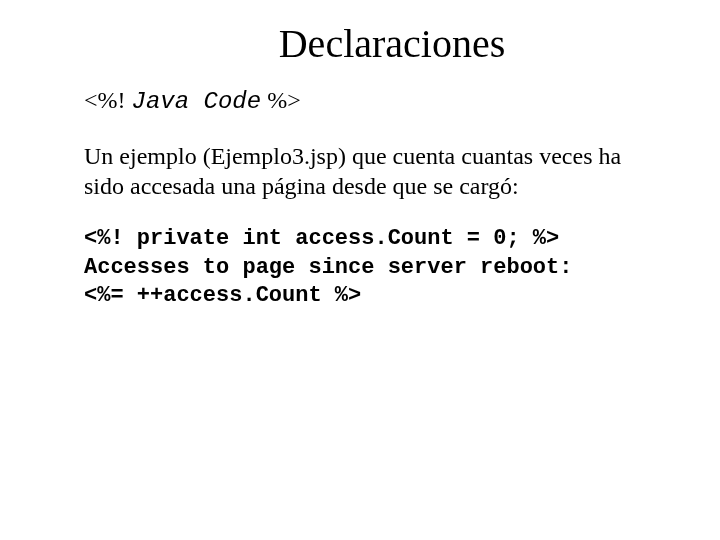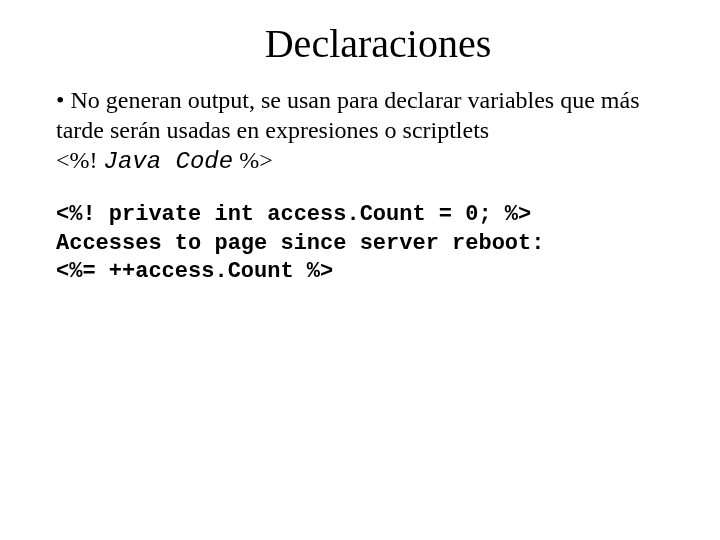--- a/index.html
+++ b/index.html
@@ -8,21 +8,21 @@
     width: 720px;
     height: 540px;
     background: #ffffff;
     font-family: "Times New Roman", Times, serif;
     color: #000000;
   }
   .slide {
     box-sizing: border-box;
     width: 720px;
     height: 540px;
-    padding: 20px 60px 0 56px;
+    padding: 20px 60px 0 84px;
   }
   .title {
     font-size: 40px;
     text-align: center;
     margin: 0 0 18px 0;
     font-weight: normal;
     padding-left: 40px;
   }
   .body {
     font-size: 24px;
@@ -49,25 +49,25 @@
 </head>
 <body>
 
 <div class="slide">
 
   <h1 class="title">Declaraciones</h1>
 
   <div class="body">
 
     <div class="bullet-block">
-      <div>• No generan output, se usan para declarar variables que más tarde serán usadas en expresiones o scriptlets</div>
       <div>
         <span>&lt;%! </span><span class="code-inline">Java Code</span><span> %&gt;</span>
       </div>
     </div>
 
+    <div class="example-intro">Un ejemplo (Ejemplo3.jsp) que cuenta cuantas veces ha sido accesada una página desde que se cargó:</div>
 
     <div class="code-block"><span>&lt;%! private int access.Count = 0; %&gt;</span>
 <span>Accesses to page since server reboot:</span>
 <span>&lt;%= ++access.Count %&gt;</span></div>
 
   </div>
 </div>
 
 </body></html>

